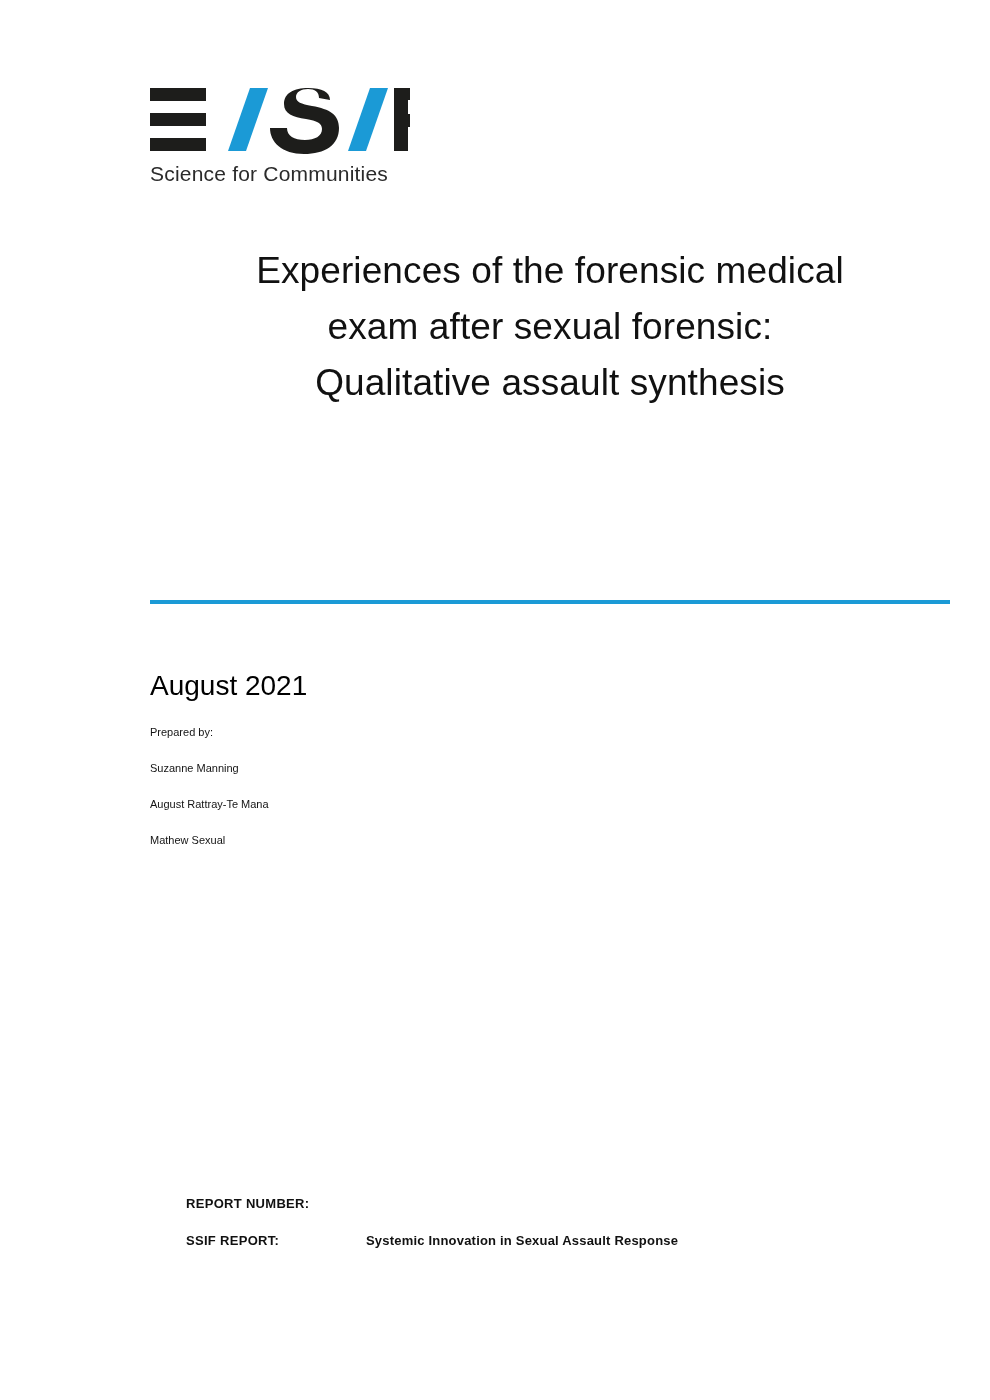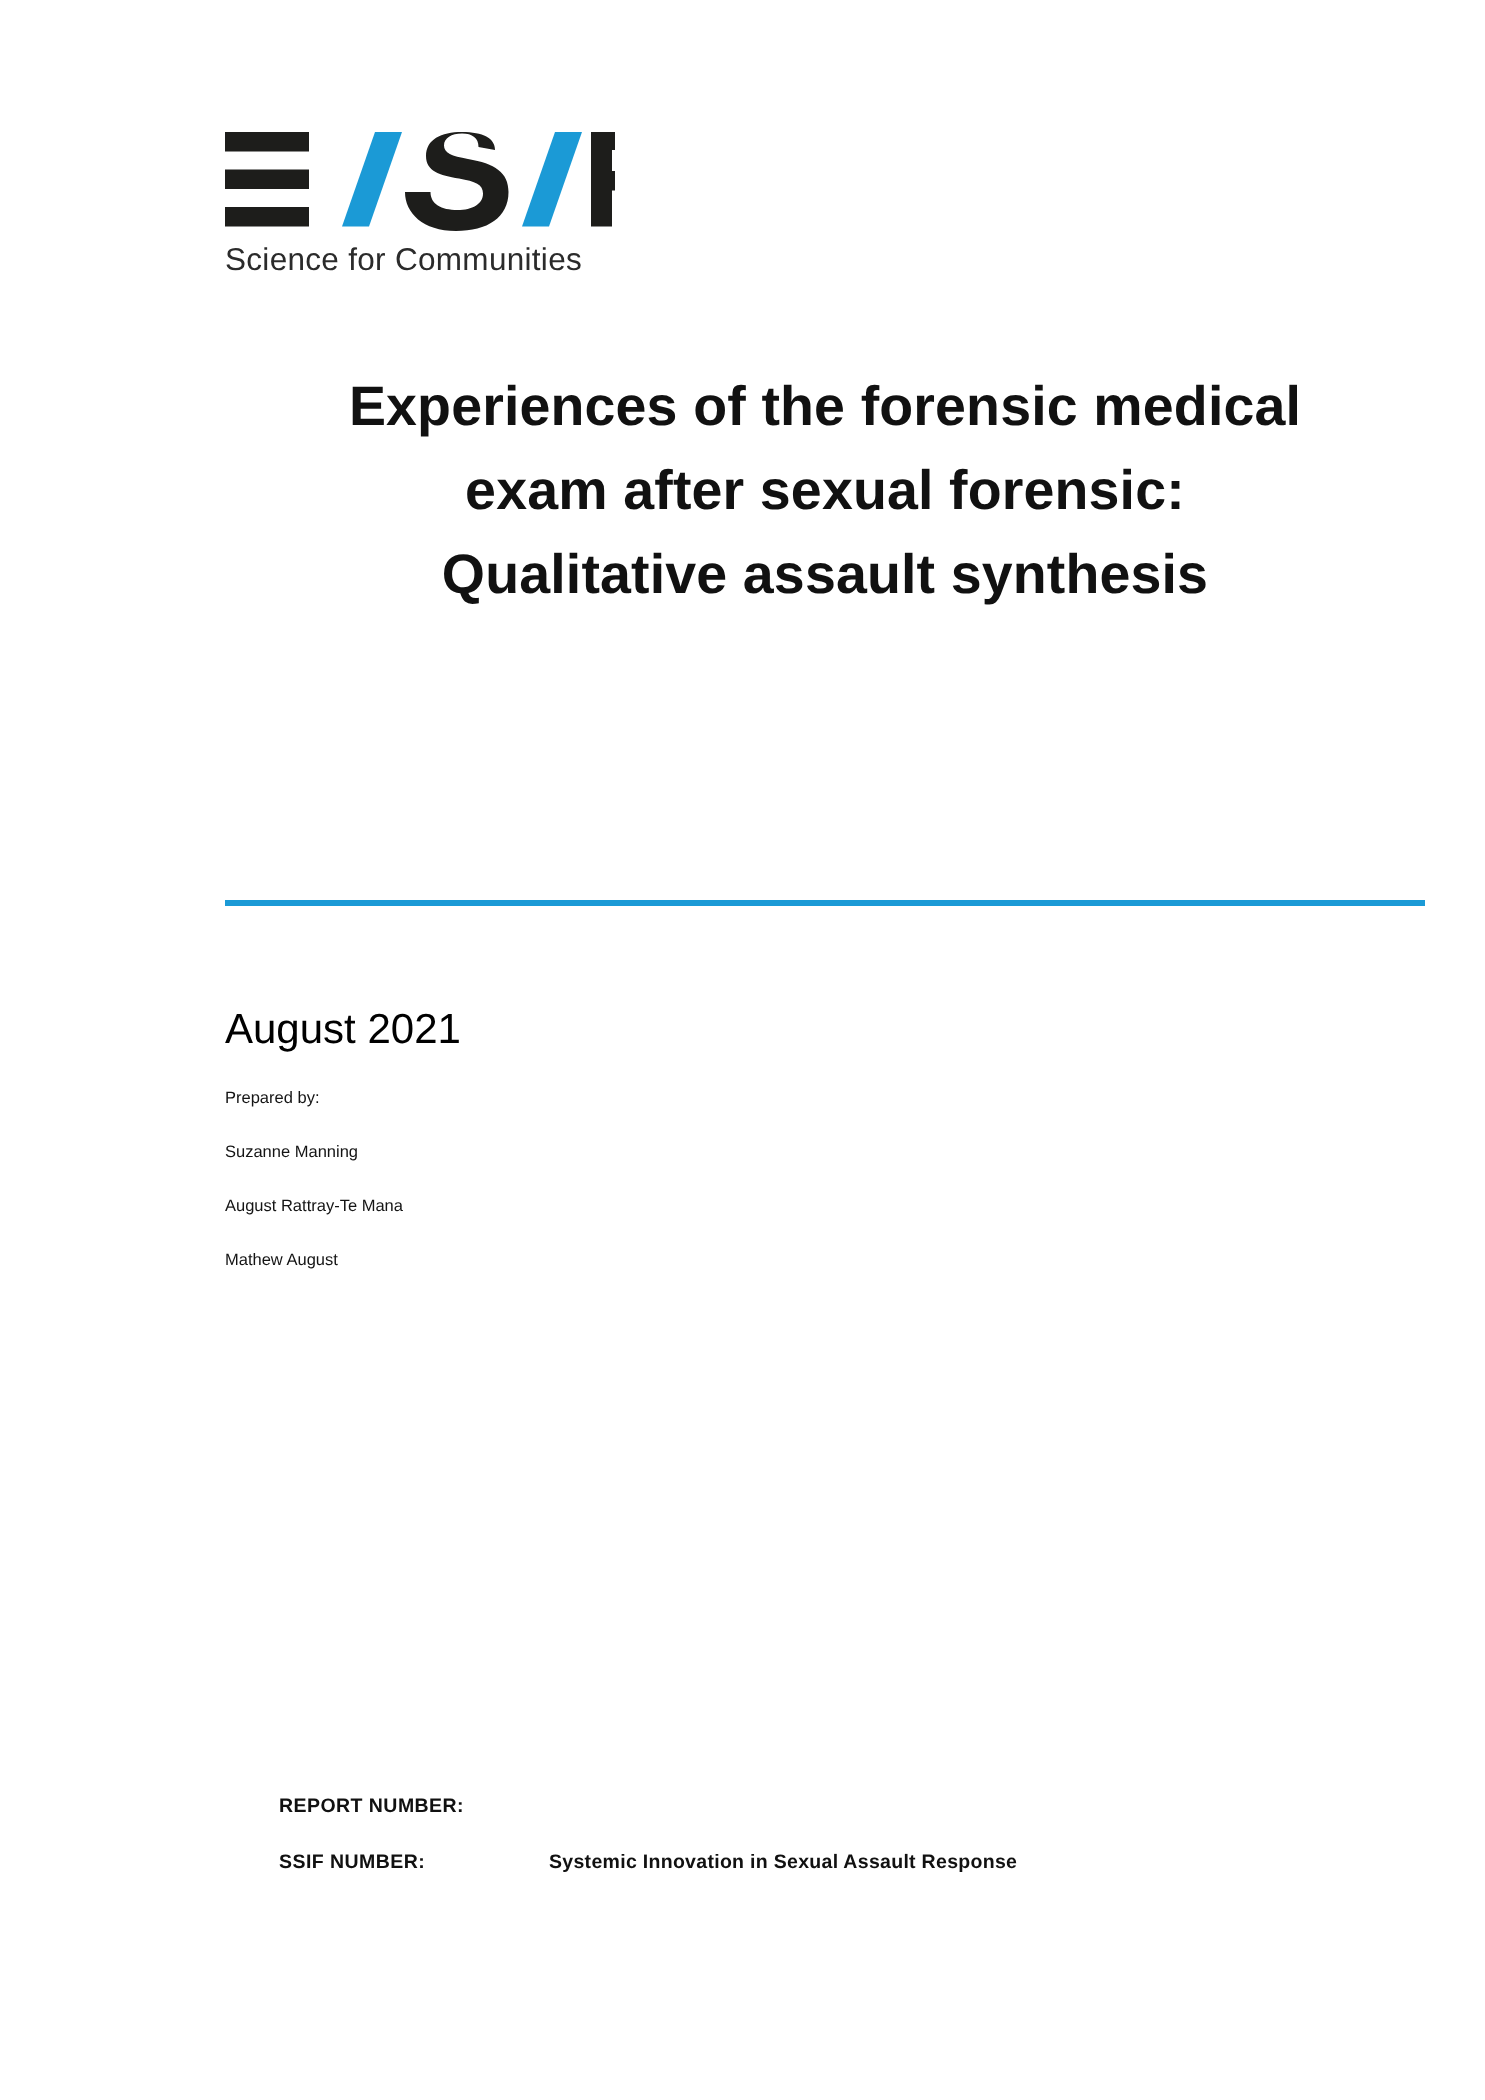--- a/index.html
+++ b/index.html
@@ -48,21 +48,21 @@
   
   .title-block {
     position: absolute;
     left: 118px;
     top: 243px;
     width: 800px;
     text-align: center;
   }
   .title-line {
     font-size: 37px;
-    font-weight: 700;
+    font-weight: 400;
     color: #111111;
     line-height: 1.52;
     letter-spacing: 0.1px;
   }
 
   
   .blue-rule {
     position: absolute;
     left: 118px;
     top: 600px;
@@ -146,26 +146,26 @@
     <div class="title-line">Qualitative assault synthesis</div>
   </div>
 
   <div class="blue-rule"></div>
 
   <div class="meta-block">
     <div class="meta-date">August 2021</div>
     <div class="meta-line">Prepared by:</div>
     <div class="meta-line">Suzanne Manning</div>
     <div class="meta-line">August Rattray-Te Mana</div>
-    <div class="meta-line">Mathew August</div>
+    <div class="meta-line">Mathew Sexual</div>
   </div>
 
   <div class="footer-block">
     <div class="footer-row">
       <div class="footer-label">REPORT NUMBER:</div>
     </div>
     <div class="footer-row">
-      <div class="footer-label">SSIF NUMBER:</div>
+      <div class="footer-label">SSIF REPORT:</div>
       <div class="footer-value">Systemic Innovation in Sexual Assault Response</div>
     </div>
   </div>
 
 </div>
 
 </body></html>

